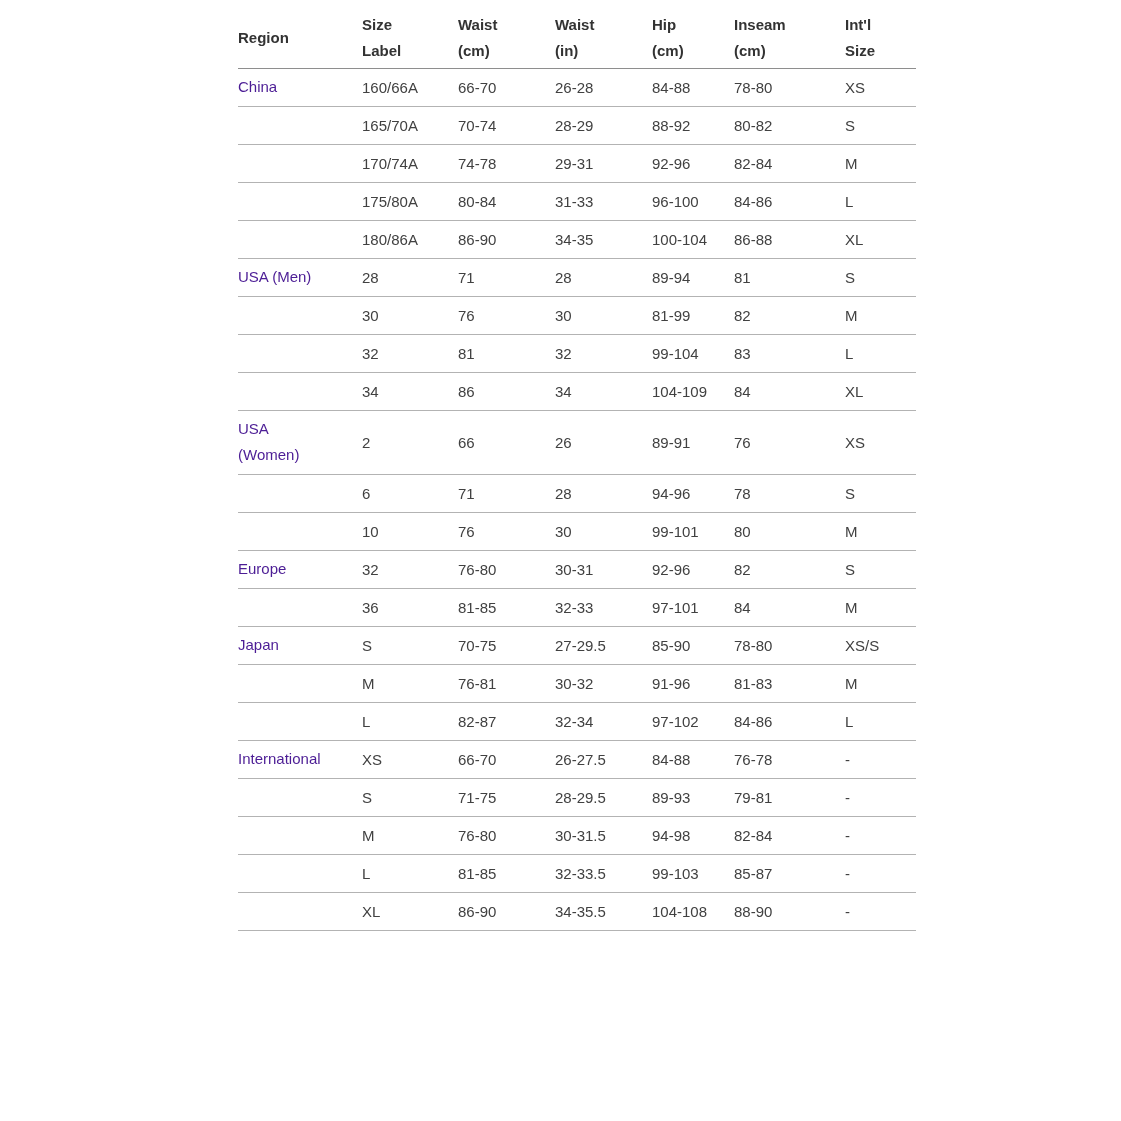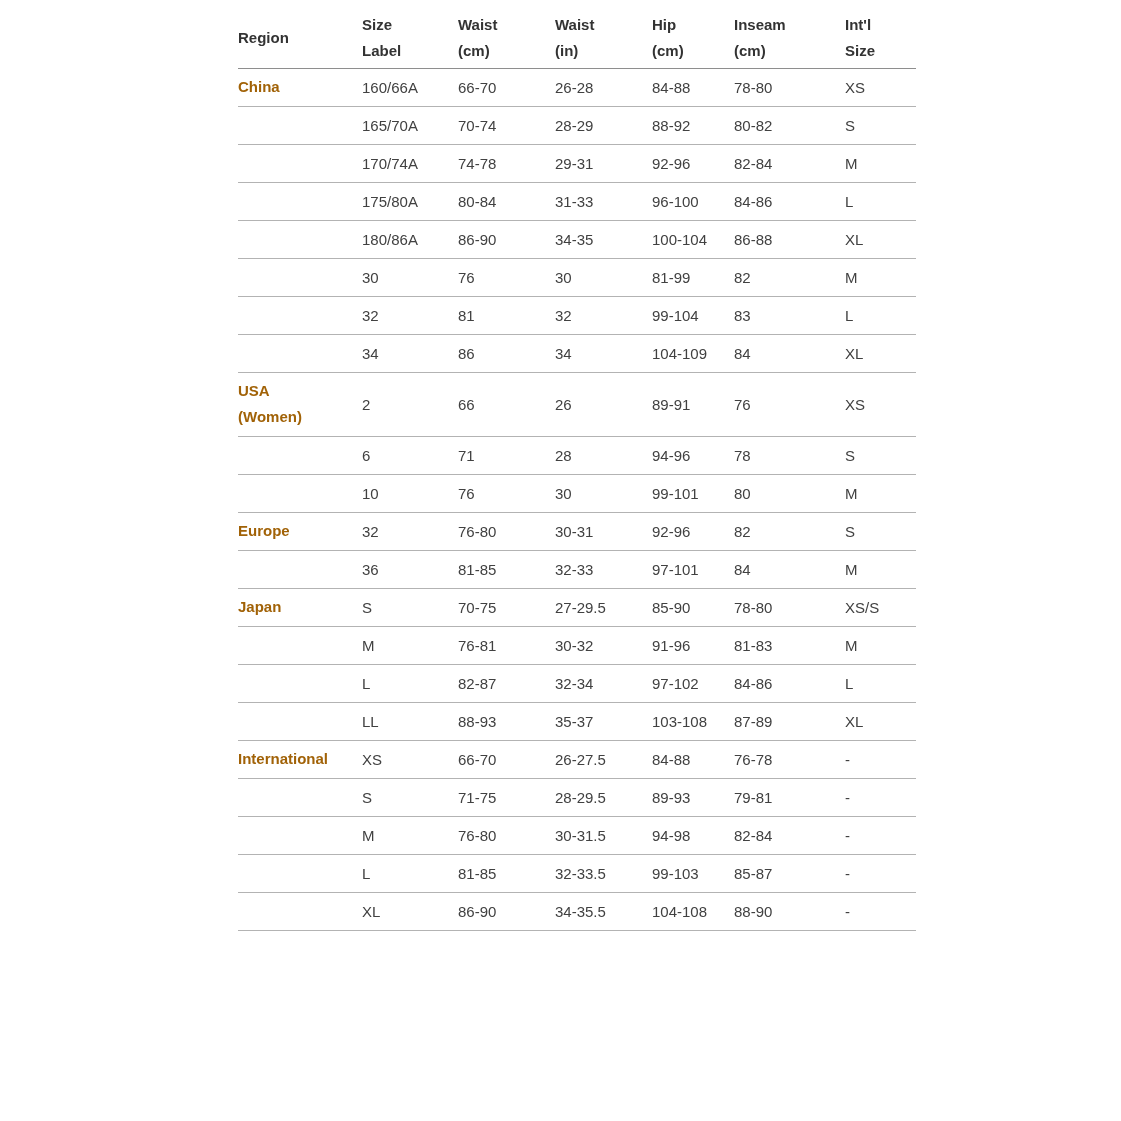--- a/index.html
+++ b/index.html
@@ -41,22 +41,22 @@
   thead th span { display: block; line-height: 26px; }
 
   tbody td {
     height: 38px;
     border-bottom: 1px solid #b3b3b3;
     font-weight: 400;
     color: #414141;
   }
   tbody tr.tall td { height: 64px; }
   tbody td.region-cell {
-    font-weight: 700;
-    color: #a16207;
+    font-weight: 400;
+    color: #4c1d95;
     white-space: pre-line;
     line-height: 26px;
   }
 
   .scroll-btn {
     position: absolute;
     left: 874px; top: 1062px;
     width: 33px; height: 33px;
     border-radius: 50%;
     background: #ffffff;
@@ -154,20 +154,29 @@
         <tr>
           <td class="region-cell"></td>
           <td>180/86A</td>
           <td>86-90</td>
           <td>34-35</td>
           <td>100-104</td>
           <td>86-88</td>
           <td>XL</td>
         </tr>
         <tr>
+          <td class="region-cell">USA (Men)</td>
+          <td>28</td>
+          <td>71</td>
+          <td>28</td>
+          <td>89-94</td>
+          <td>81</td>
+          <td>S</td>
+        </tr>
+        <tr>
           <td class="region-cell"></td>
           <td>30</td>
           <td>76</td>
           <td>30</td>
           <td>81-99</td>
           <td>82</td>
           <td>M</td>
         </tr>
         <tr>
           <td class="region-cell"></td>
@@ -254,29 +263,20 @@
         <tr>
           <td class="region-cell"></td>
           <td>L</td>
           <td>82-87</td>
           <td>32-34</td>
           <td>97-102</td>
           <td>84-86</td>
           <td>L</td>
         </tr>
         <tr>
-          <td class="region-cell"></td>
-          <td>LL</td>
-          <td>88-93</td>
-          <td>35-37</td>
-          <td>103-108</td>
-          <td>87-89</td>
-          <td>XL</td>
-        </tr>
-        <tr>
           <td class="region-cell">International</td>
           <td>XS</td>
           <td>66-70</td>
           <td>26-27.5</td>
           <td>84-88</td>
           <td>76-78</td>
           <td>-</td>
         </tr>
         <tr>
           <td class="region-cell"></td>

